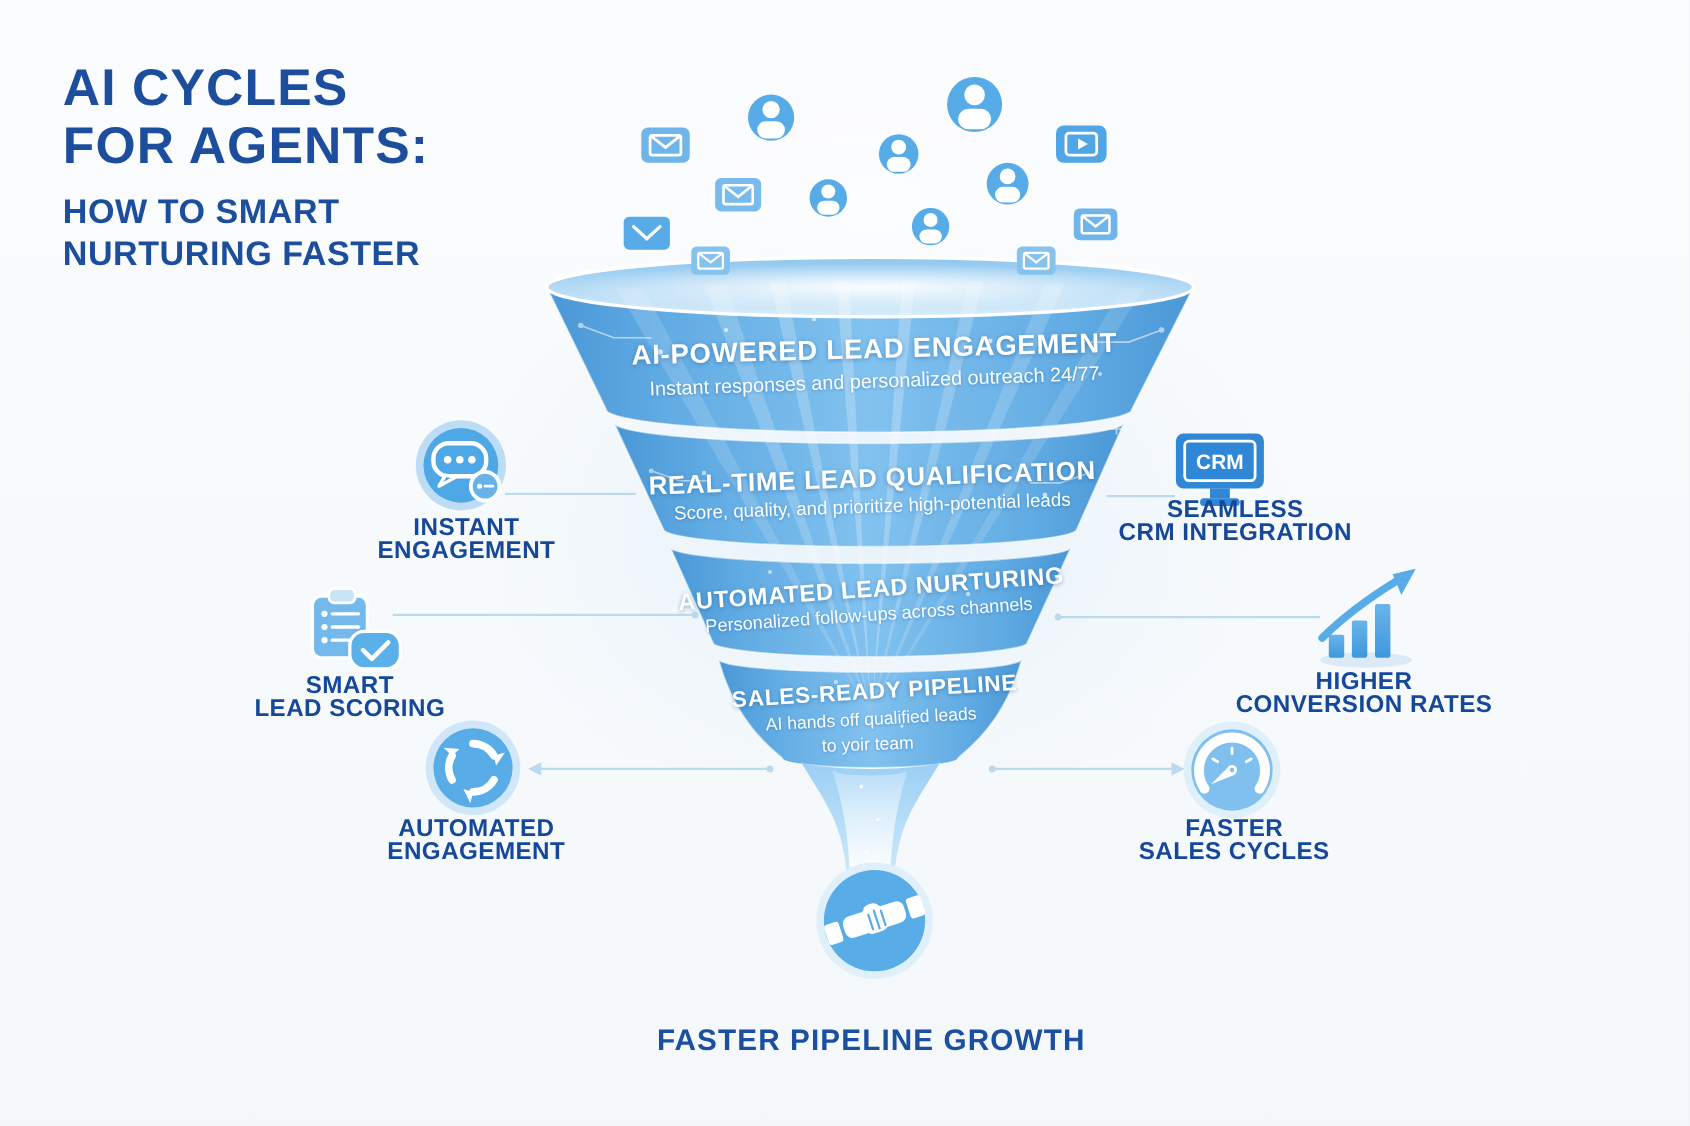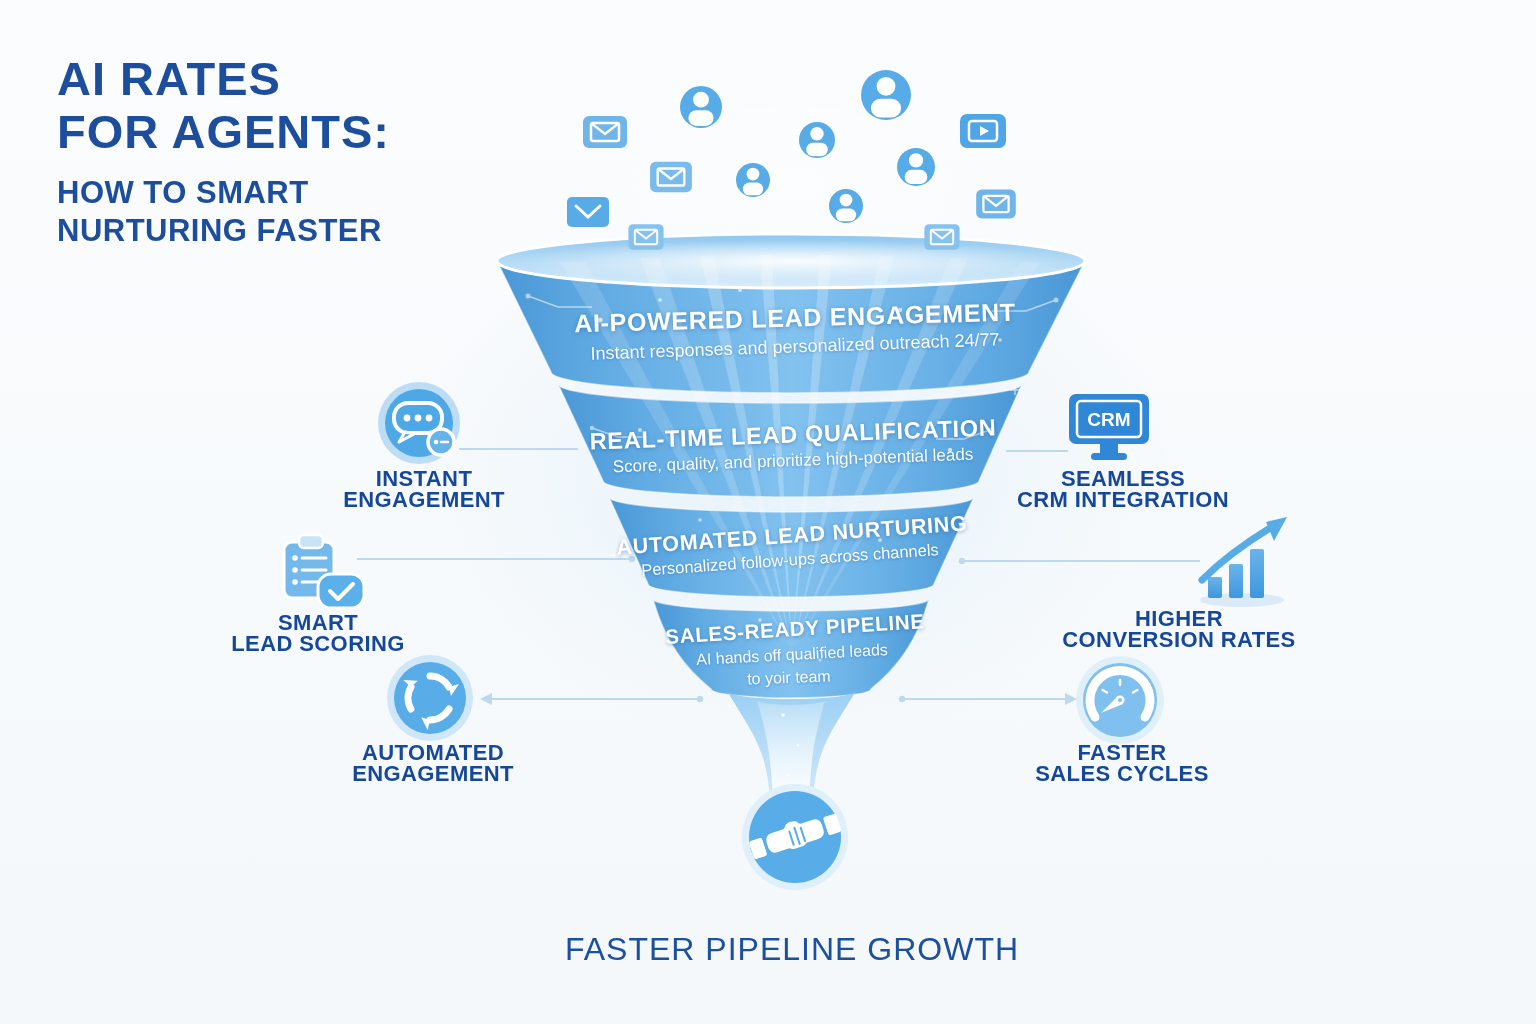--- a/index.html
+++ b/index.html
@@ -24,21 +24,21 @@
   .stage-sub{font-weight:400;opacity:.97;text-shadow:0 1px 3px rgba(25,80,140,.4);}
 
   
   .callout-label{position:absolute;transform:translateX(-50%);text-align:center;
     color:#16489a;font-weight:700;font-size:22px;line-height:21px;letter-spacing:.4px;white-space:nowrap;}
 
   
   .outcome-title{position:absolute;transform:translateX(-50%);color:#17479a;
     font-size:38px;font-weight:800;letter-spacing:1.5px;white-space:nowrap;}
   .outcome-sub{position:absolute;transform:translateX(-50%);color:#1b4fa0;
-    font-size:32px;font-weight:400;letter-spacing:1px;white-space:nowrap;}
+    font-size:27px;font-weight:700;letter-spacing:1px;white-space:nowrap;}
 </style>
 </head>
 <body>
 
 <div class="canvas">
 
   <svg class="abs" style="left:0;top:0" width="1536" height="1024" viewBox="0 0 1536 1024">
     <defs>
       <linearGradient id="bandH" x1="0" y1="0" x2="1" y2="0">
         <stop offset="0" stop-color="#4a97d6"></stop>
@@ -284,21 +284,21 @@
           <line x1="31" y1="-8" x2="31" y2="8"></line>
           <line x1="-4" y1="-6" x2="-4" y2="8"></line>
           <line x1="2" y1="-8" x2="2" y2="9"></line>
           <line x1="8" y1="-6" x2="8" y2="8"></line>
         </g>
       </g>
     </g>
   </svg>
 
   <div class="main-title">
-    <div class="big">AI RATES</div>
+    <div class="big">AI CYCLES</div>
     <div class="big">FOR AGENTS:</div>
     <div class="gap"></div>
     <div class="small">HOW TO SMART</div>
     <div class="small">NURTURING FASTER</div>
   </div>
 
   <div class="stage-line stage-title" style="left:795px;top:318px;font-size:25px;--r:-1.5deg">AI-POWERED LEAD ENGAGEMENT</div>
   <div class="stage-line stage-sub" style="left:795px;top:347px;font-size:18px;--r:-2deg">Instant responses and personalized outreach 24/77</div>
 
   <div class="stage-line stage-title" style="left:793px;top:435px;font-size:23.5px;--r:-2deg">REAL-TIME LEAD QUALIFICATION</div>
@@ -317,25 +317,25 @@
   </div>
   <div class="callout-label" style="left:318px;top:612px">
     <div>SMART</div>
     <div>LEAD SCORING</div>
   </div>
   <div class="callout-label" style="left:433px;top:742px">
     <div>AUTOMATED</div>
     <div>ENGAGEMENT</div>
   </div>
 
-  <div class="callout-label" style="left:1123px;top:468px">
+  <div class="callout-label" style="left:1123px;top:452px">
     <div>SEAMLESS</div>
     <div>CRM INTEGRATION</div>
   </div>
-  <div class="callout-label" style="left:1179px;top:608px">
+  <div class="callout-label" style="left:1240px;top:608px">
     <div>HIGHER</div>
     <div>CONVERSION RATES</div>
   </div>
   <div class="callout-label" style="left:1122px;top:742px">
     <div>FASTER</div>
     <div>SALES CYCLES</div>
   </div>
 
   <div class="outcome-sub" style="left:792px;top:931px">FASTER PIPELINE GROWTH</div>
 

